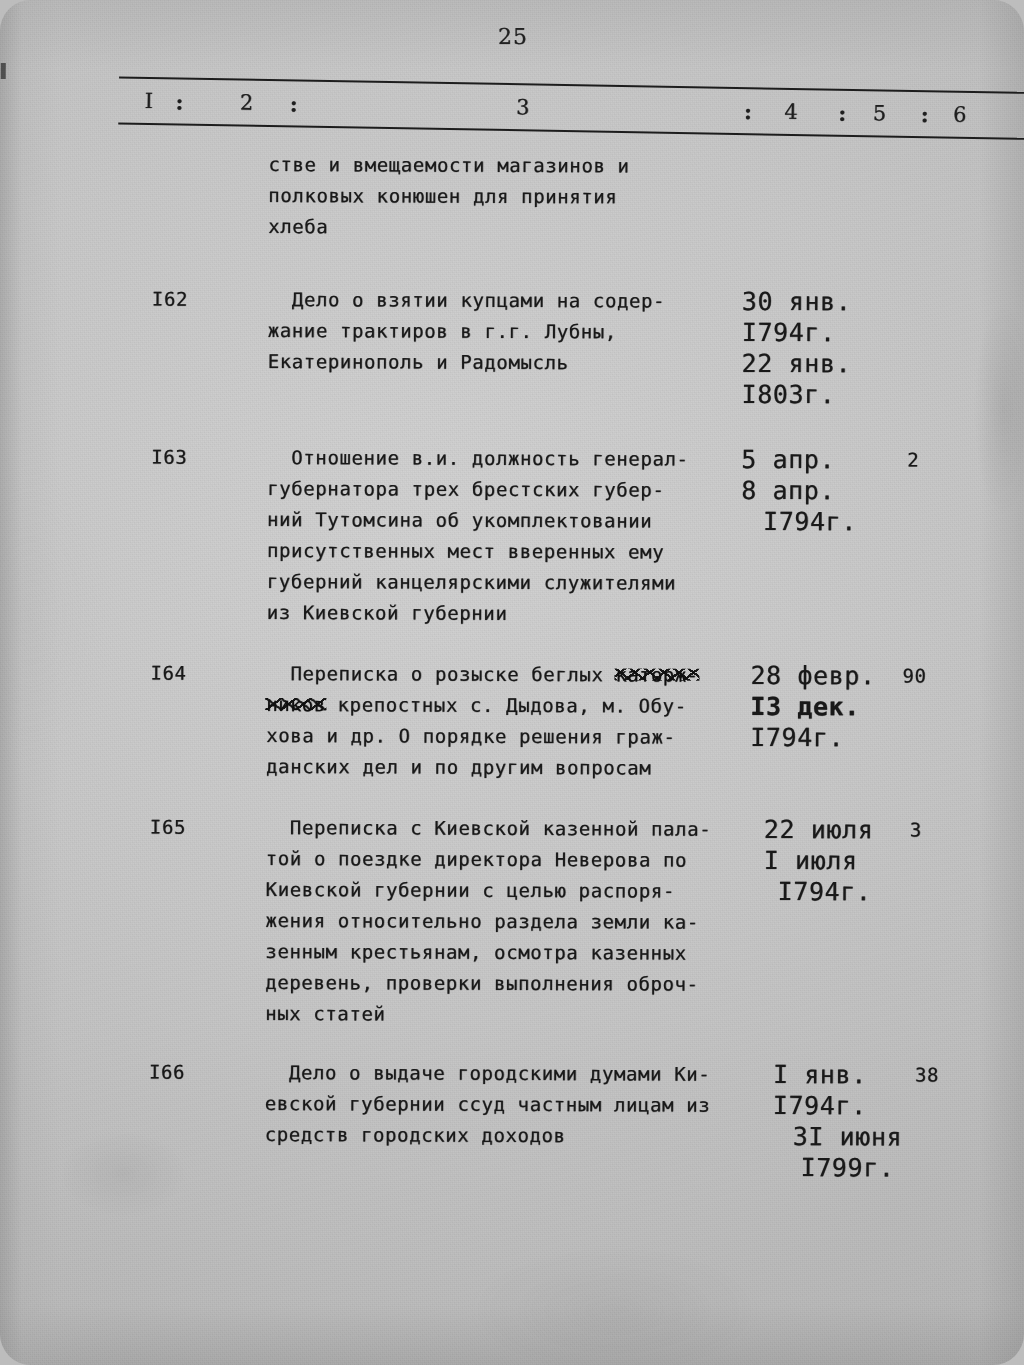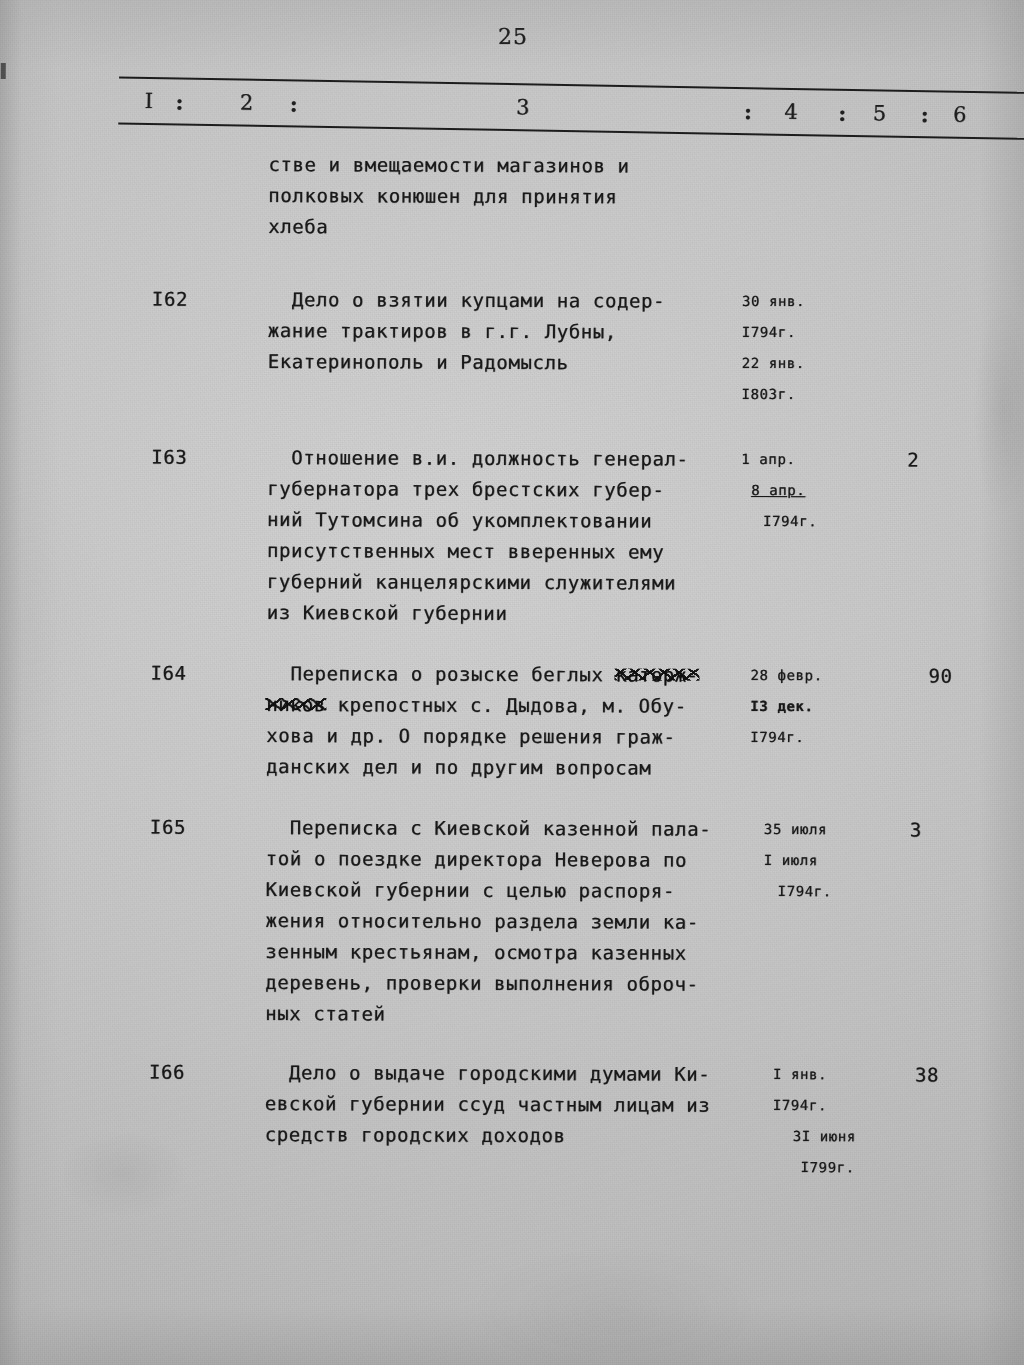--- a/index.html
+++ b/index.html
@@ -40,20 +40,21 @@
          rgba(150,150,150,0.22) 0px,
          rgba(255,255,255,0) 70px),
       
       radial-gradient(130% 85% at 42% 38%,
          #d2d2d2 0%,
          #c9c9c9 38%,
          #c0c0c0 62%,
          #b4b4b4 85%,
          #a9a9a9 100%);
     overflow: hidden;
+    border-radius: 31px;
   }
   
   #grain {
     position: absolute;
     inset: 0;
     pointer-events: none;
     opacity: 0.40;
     background-image:
       repeating-linear-gradient(0deg,
         rgba(0,0,0,0.055) 0px, rgba(0,0,0,0.055) 1px,
@@ -193,21 +194,21 @@
     left: 0;
     top: 0;
     font-size: 19px;
     line-height: 31px;
   }
   .line .title.indent { padding-left: 24px; }
   .line .date {
     position: absolute;
     left: 474px;
     top: 0;
-    font-size: 14px;
+    font-size: 25px;
     line-height: 31px;
   }
   .line .count {
     position: absolute;
     left: 640px;
     top: 0;
     font-size: 19px;
     line-height: 31px;
   }
 
@@ -317,26 +318,26 @@
             <span class="date typed">I803г.</span>
           </div>
         </div>
       </div>
 
       <div class="entry" style="margin-bottom:30px;">
         <div class="num typed">I63</div>
         <div class="lines">
           <div class="line">
             <span class="title typed indent">Отношение в.и. должность генерал-</span>
-            <span class="date typed" style="left:474px;">1 апр.</span>
+            <span class="date typed" style="left:474px;">5 апр.</span>
             <span class="count typed">2</span>
           </div>
           <div class="line">
             <span class="title typed">губернатора трех брестских губер-</span>
-            <span class="date typed" style="left:484px;text-decoration:underline;">8 апр.</span>
+            <span class="date typed" style="left:474px;">8 апр.</span>
           </div>
           <div class="line">
             <span class="title typed">ний Тутомсина об укомплектовании</span>
             <span class="date typed" style="left:496px;">I794г.</span>
           </div>
           <div class="line">
             <span class="title typed">присутственных мест вверенных ему</span>
           </div>
           <div class="line">
             <span class="title typed">губерний канцелярскими служителями</span>
@@ -348,21 +349,21 @@
       </div>
 
       <div class="entry" style="margin-bottom:30px;">
         <div class="num typed">I64</div>
         <div class="lines">
           <div class="line">
             <span class="title typed indent">
               <span>Переписка о розыске беглых </span><span class="struck">каторж-</span>
             </span>
             <span class="date typed" style="left:484px;">28 февр.</span>
-            <span class="count typed" style="left:636px;margin-left:26px;">90</span>
+            <span class="count typed" style="left:636px;">90</span>
           </div>
           <div class="line">
             <span class="title typed">
               <span class="struck">ников</span><span> крепостных с. Дыдова, м. Обу-</span>
             </span>
             <span class="date typed" style="left:484px;font-weight:bold;">I3 дек.</span>
           </div>
           <div class="line">
             <span class="title typed">хова и др.  О порядке решения граж-</span>
             <span class="date typed" style="left:484px;">I794г.</span>
@@ -371,21 +372,21 @@
             <span class="title typed">данских дел и по другим вопросам</span>
           </div>
         </div>
       </div>
 
       <div class="entry" style="margin-bottom:28px;">
         <div class="num typed">I65</div>
         <div class="lines">
           <div class="line">
             <span class="title typed indent">Переписка с Киевской казенной пала-</span>
-            <span class="date typed" style="left:498px;">35 июля</span>
+            <span class="date typed" style="left:498px;">22 июля</span>
             <span class="count typed" style="left:644px;">3</span>
           </div>
           <div class="line">
             <span class="title typed">той о поездке директора Неверова по</span>
             <span class="date typed" style="left:498px;">I июля</span>
           </div>
           <div class="line">
             <span class="title typed">Киевской губернии с целью распоря-</span>
             <span class="date typed" style="left:512px;">I794г.</span>
           </div>

